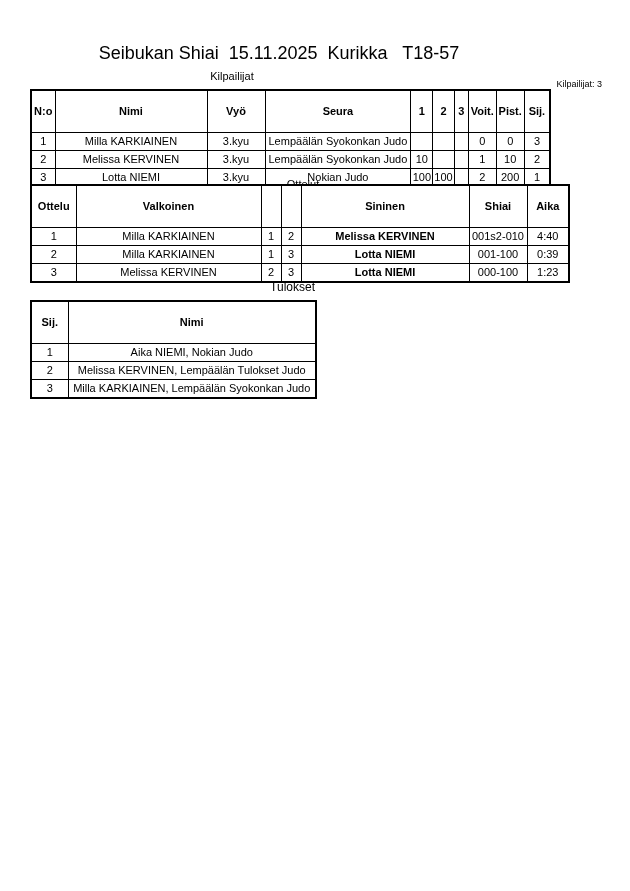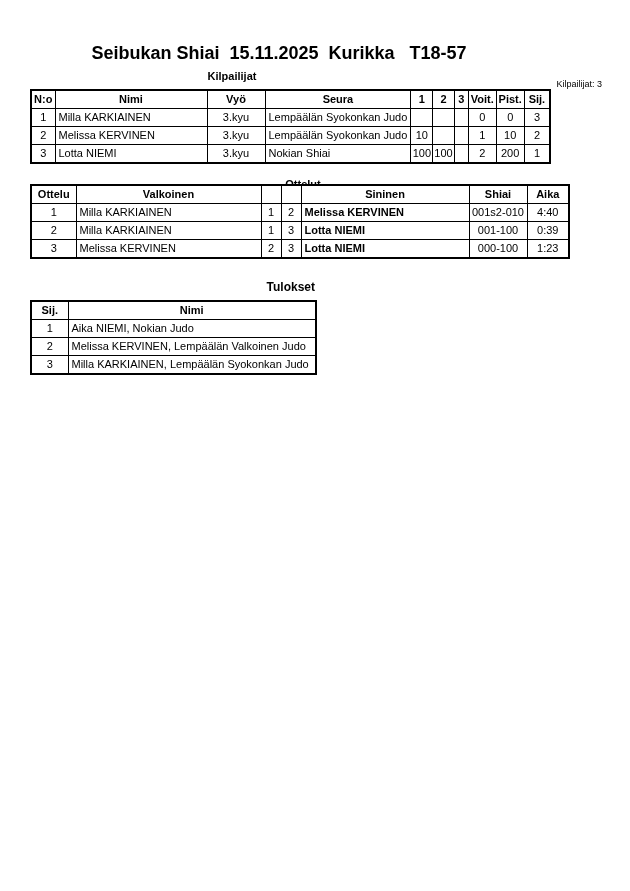--- a/index.html
+++ b/index.html
@@ -3,41 +3,41 @@
 <meta charset="utf-8">
 <style>
   * { margin:0; padding:0; box-sizing:border-box; }
   html, body { background:#ffffff; }
   body {
     width:630px; height:891px; position:relative;
     font-family:"Liberation Sans", sans-serif; color:#000;
   }
   .title {
     position:absolute; top:43px; left:0; width:558px;
-    text-align:center; font-size:18px; font-weight:bold; white-space:pre;
+    text-align:center; font-size:18px; font-weight:normal; white-space:pre;
   }
   .count { position:absolute; top:79px; right:28px; font-size:9px; }
-  .sec { position:absolute; font-weight:bold; font-size:11px; text-align:center; }
+  .sec { position:absolute; font-weight:normal; font-size:11px; text-align:center; }
   #sec-kilpailijat { top:70px; left:30px; width:404px; }
   #sec-ottelut     { top:178px; left:34px; width:538px; }
   #sec-tulokset    { top:280px; left:30px; width:285px; font-size:12px;text-align:right; }
   table.tbl {
     position:absolute; border-collapse:collapse; table-layout:fixed;
     border:2px solid #000; background:#fff;
   }
   #t1 { top:89px;  left:30px; }
   #t2 { top:184px; left:30px; }
   #t3 { top:300px; left:30px; }
   .tbl th, .tbl td {
     border:1px solid #000; font-size:11px; height:17px;
     padding:0 3px; white-space:nowrap; overflow:visible; line-height:17px;
   }
-  .tbl th { font-weight:bold; text-align:center; padding:0 1px; }
+  .tbl th { font-weight:bold; text-align:center; padding:12px 1px; }
   td.c { text-align:center; padding:0 1px; }
-  td.l { text-align:left;margin-left:24px; }
+  td.l { text-align:center;margin-left:24px; }
   td.b { font-weight:bold; }
 </style>
 </head>
 <body>
 
 <div class="title">Seibukan Shiai  15.11.2025  Kurikka   T18-57</div>
 <div class="count">Kilpailijat: 3</div>
 
 <div class="sec" id="sec-kilpailijat">Kilpailijat</div>
 
@@ -90,21 +90,21 @@
       <td class="c"></td>
       <td class="c"></td>
       <td class="c">1</td>
       <td class="c">10</td>
       <td class="c">2</td>
     </tr>
     <tr>
       <td class="c">3</td>
       <td class="l">Lotta NIEMI</td>
       <td class="c">3.kyu</td>
-      <td class="l">Nokian Shiai</td>
+      <td class="l">Nokian Judo</td>
       <td class="c">100</td>
       <td class="c">100</td>
       <td class="c"></td>
       <td class="c">2</td>
       <td class="c">200</td>
       <td class="c">1</td>
     </tr>
   </tbody>
 </table>
 
@@ -175,20 +175,20 @@
       <th>Nimi</th>
     </tr>
   </thead>
   <tbody>
     <tr>
       <td class="c">1</td>
       <td class="l">Aika NIEMI, Nokian Judo</td>
     </tr>
     <tr>
       <td class="c">2</td>
-      <td class="l">Melissa KERVINEN, Lempäälän Valkoinen Judo</td>
+      <td class="l">Melissa KERVINEN, Lempäälän Tulokset Judo</td>
     </tr>
     <tr>
       <td class="c">3</td>
       <td class="l">Milla KARKIAINEN, Lempäälän Syokonkan Judo</td>
     </tr>
   </tbody>
 </table>
 
 </body></html>

